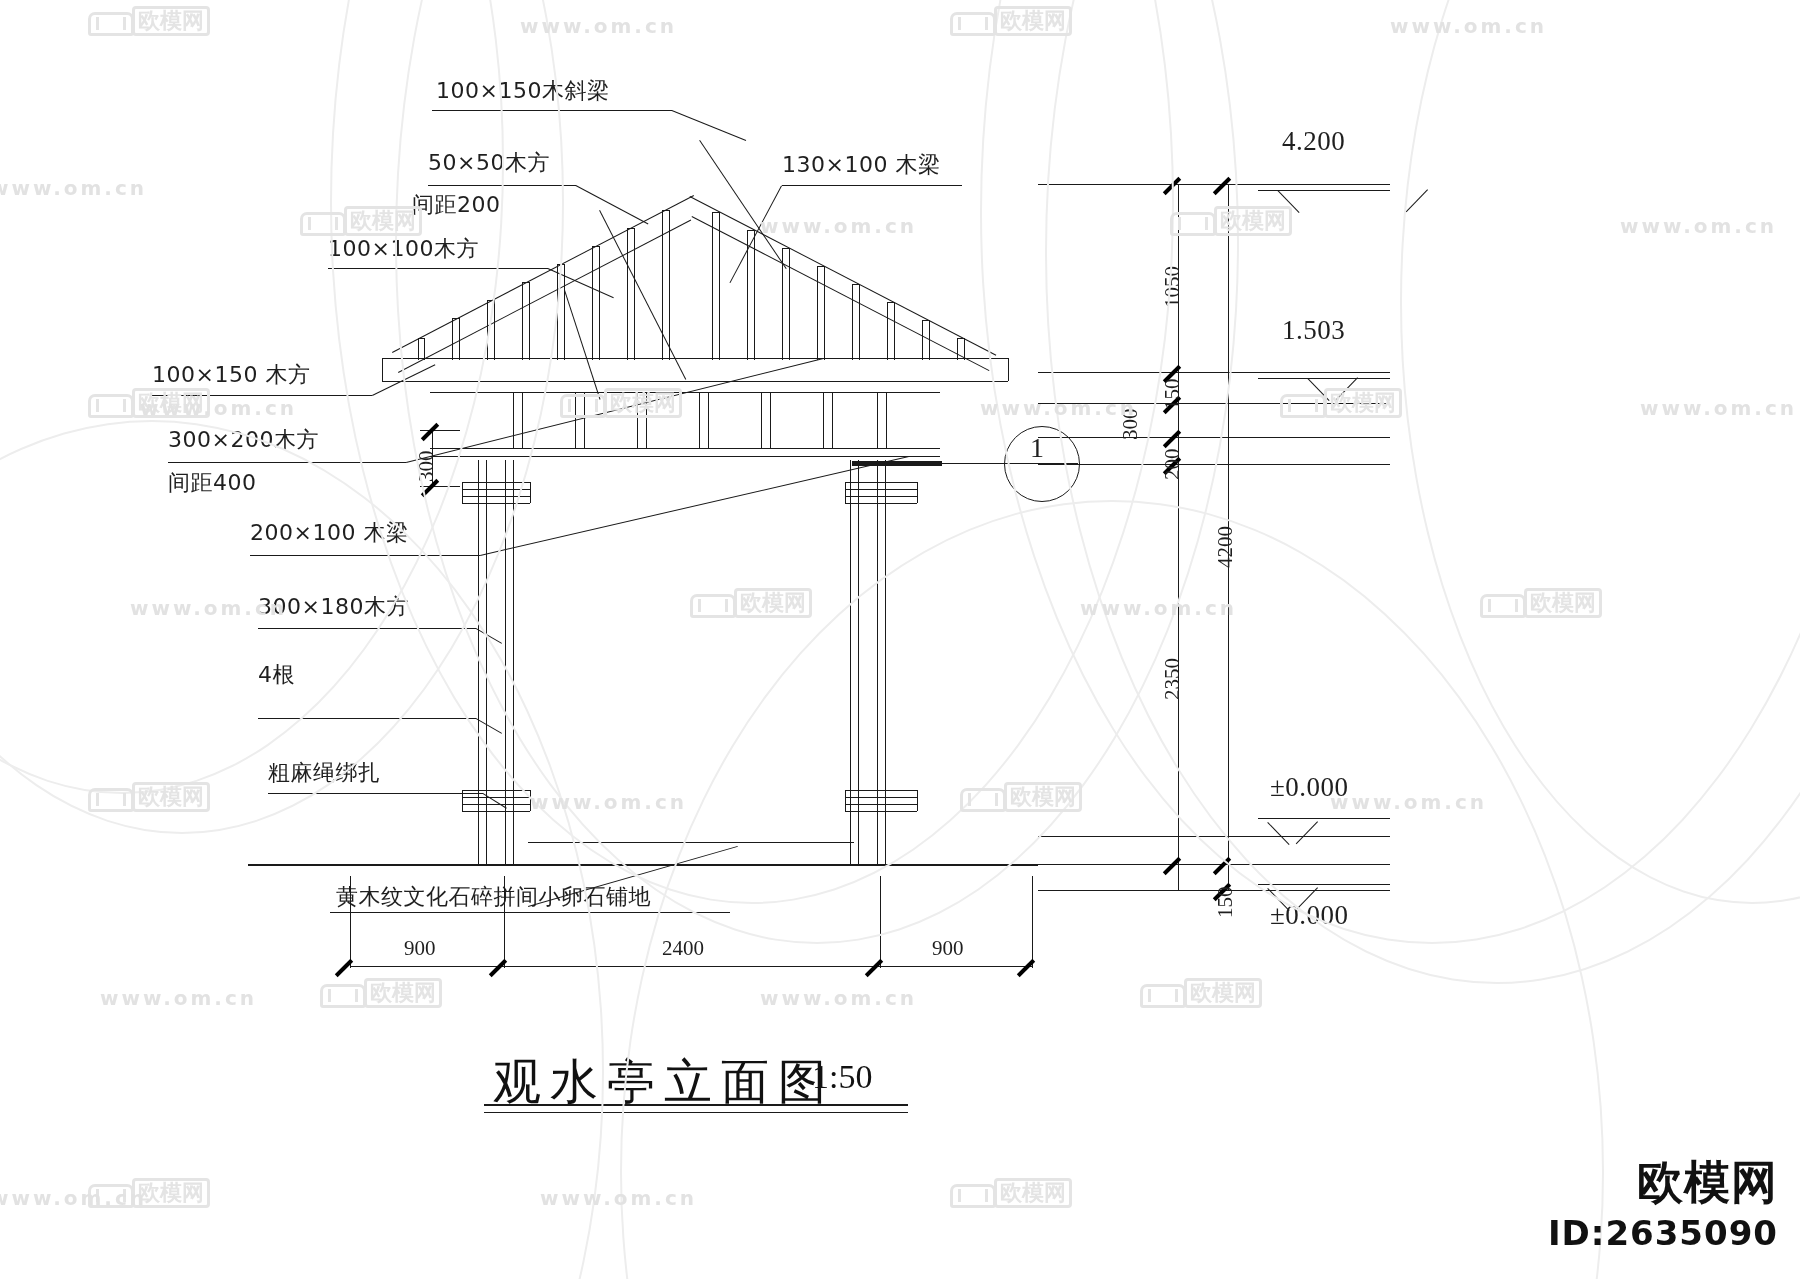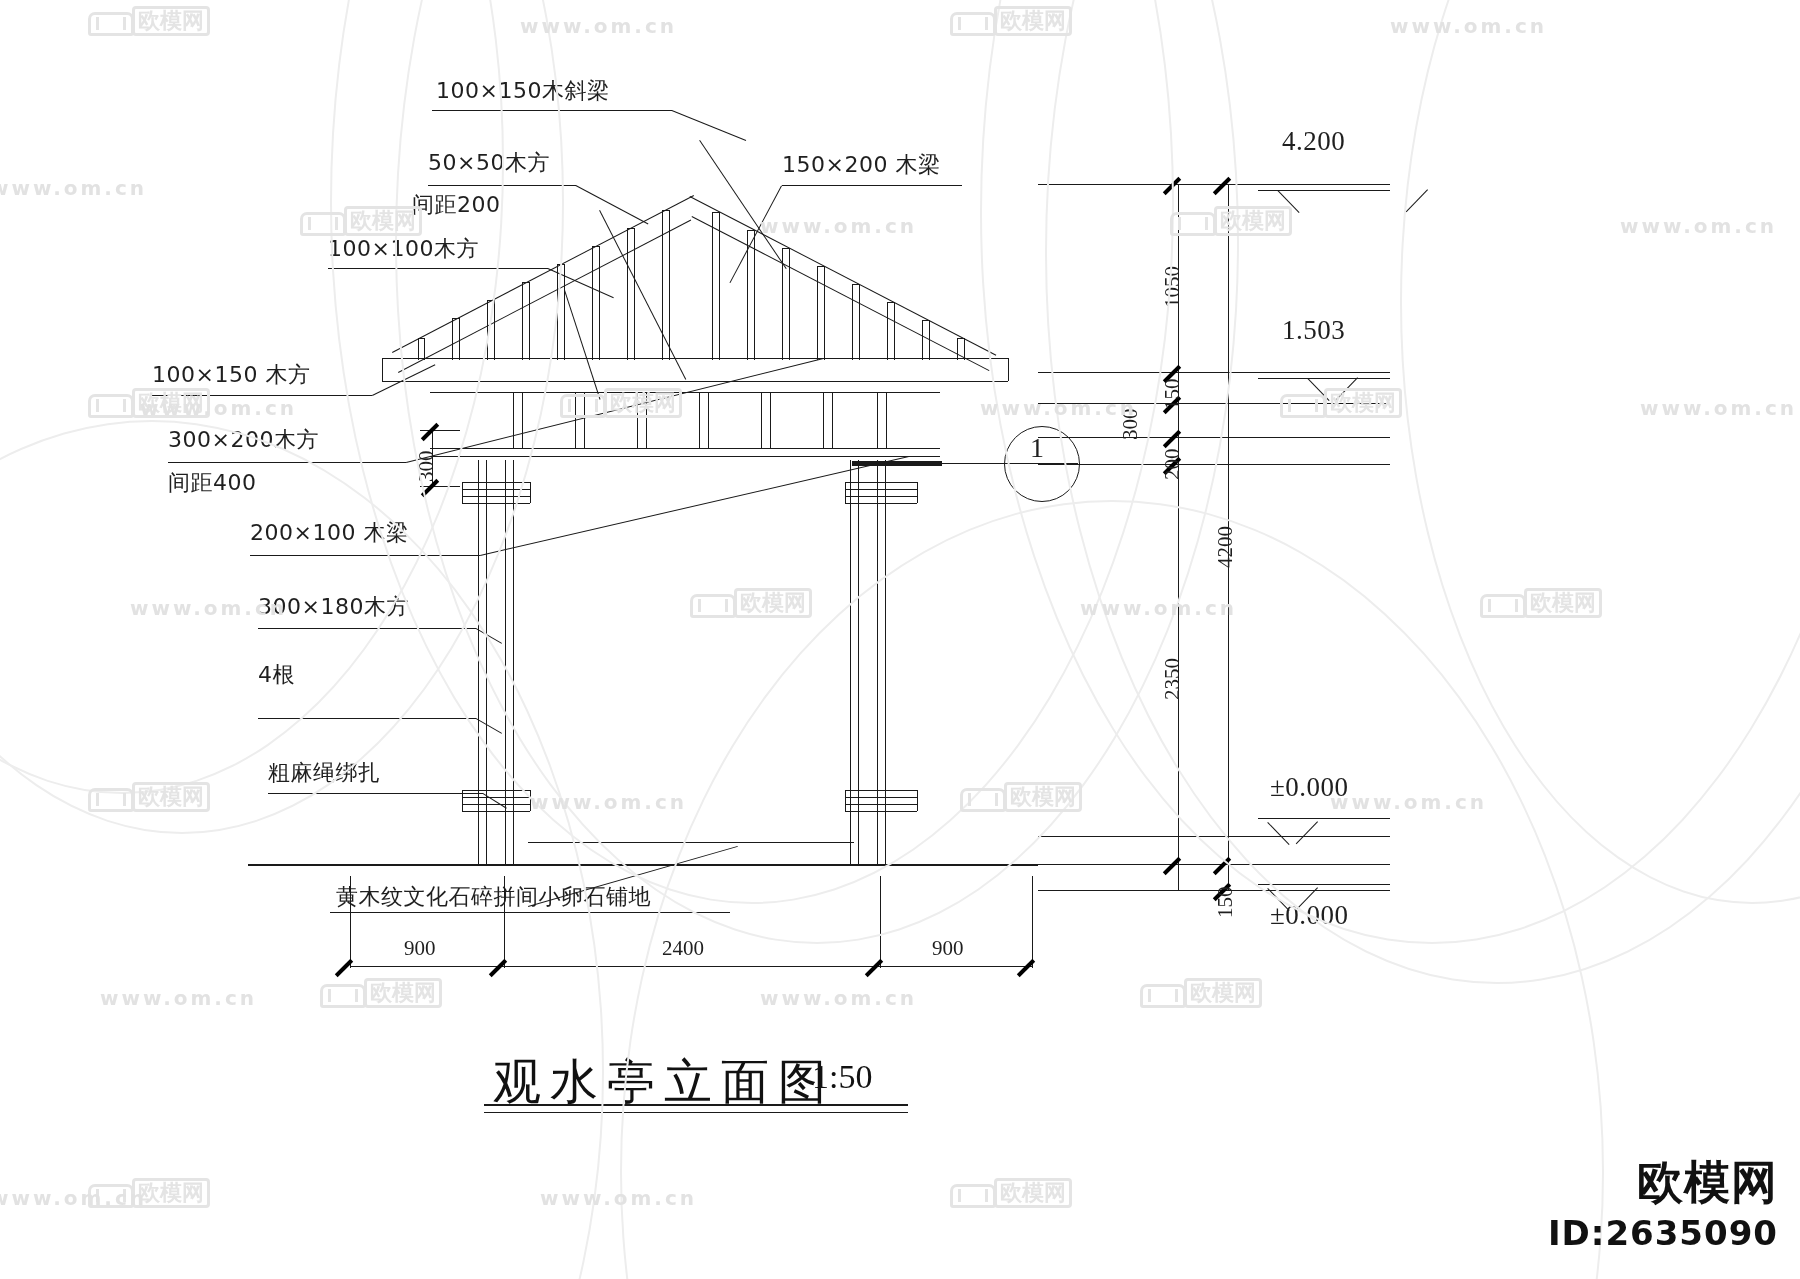--- a/index.html
+++ b/index.html
@@ -258,21 +258,21 @@
   <div class="ln h" style="left:258px;top:718px;width:218px;"></div>
   <div class="dia" style="left:476px;top:718px;width:30px;transform:rotate(30deg);"></div>
 
   <div class="ln h" style="left:268px;top:793px;width:215px;"></div>
   <div class="dia" style="left:483px;top:793px;width:28px;transform:rotate(32deg);"></div>
 
   <div class="lbl cn" style="left:436px;top:76px;">100×150木斜梁</div>
   <div class="lbl cn" style="left:428px;top:148px;">50×50木方</div>
   <div class="lbl cn" style="left:412px;top:190px;">间距200</div>
   <div class="lbl cn" style="left:328px;top:234px;">100×100木方</div>
-  <div class="lbl cn" style="left:782px;top:150px;">150×200 木梁</div>
+  <div class="lbl cn" style="left:782px;top:150px;">130×100 木梁</div>
   <div class="lbl cn" style="left:152px;top:360px;">100×150 木方</div>
   <div class="lbl cn" style="left:168px;top:425px;">300×200木方</div>
   <div class="lbl cn" style="left:168px;top:468px;">间距400</div>
   <div class="lbl cn" style="left:250px;top:518px;">200×100 木梁</div>
   <div class="lbl cn" style="left:258px;top:592px;">300×180木方</div>
   <div class="lbl cn" style="left:258px;top:660px;">4根</div>
   <div class="lbl cn" style="left:268px;top:758px;">粗麻绳绑扎</div>
   <div class="lbl cn" style="left:336px;top:882px;">黄木纹文化石碎拼间小卵石铺地</div>
 
   <div class="circ" style="left:1004px;top:426px;width:74px;height:74px;"></div>

